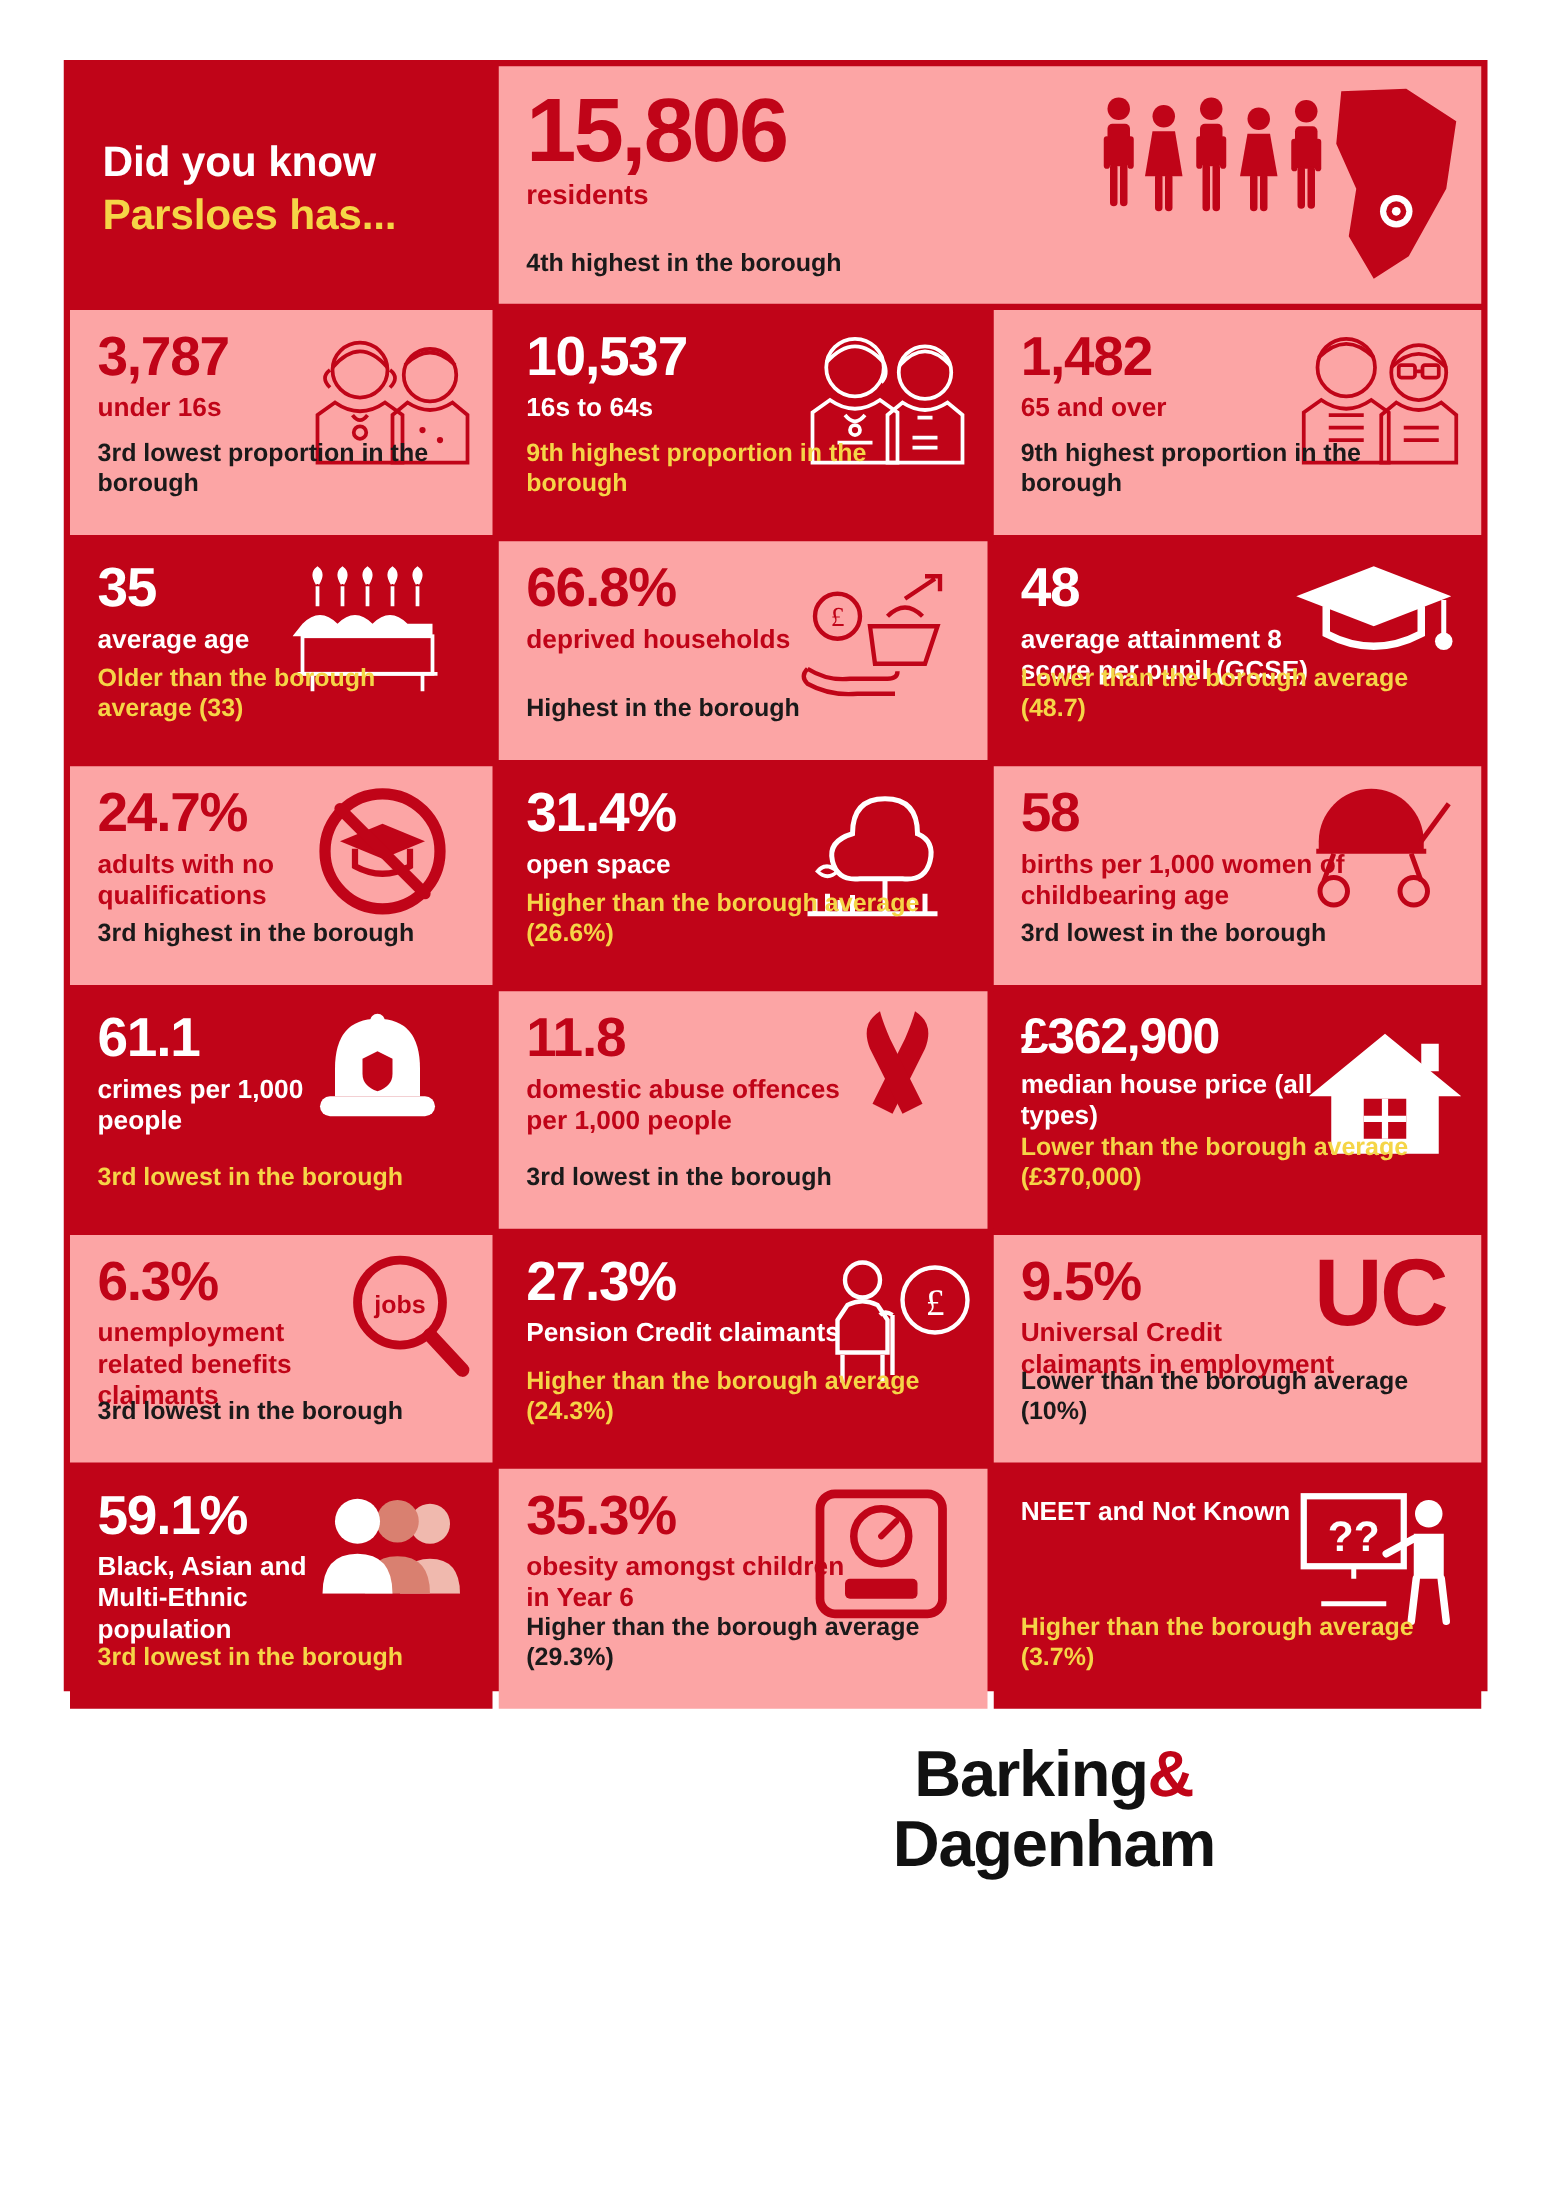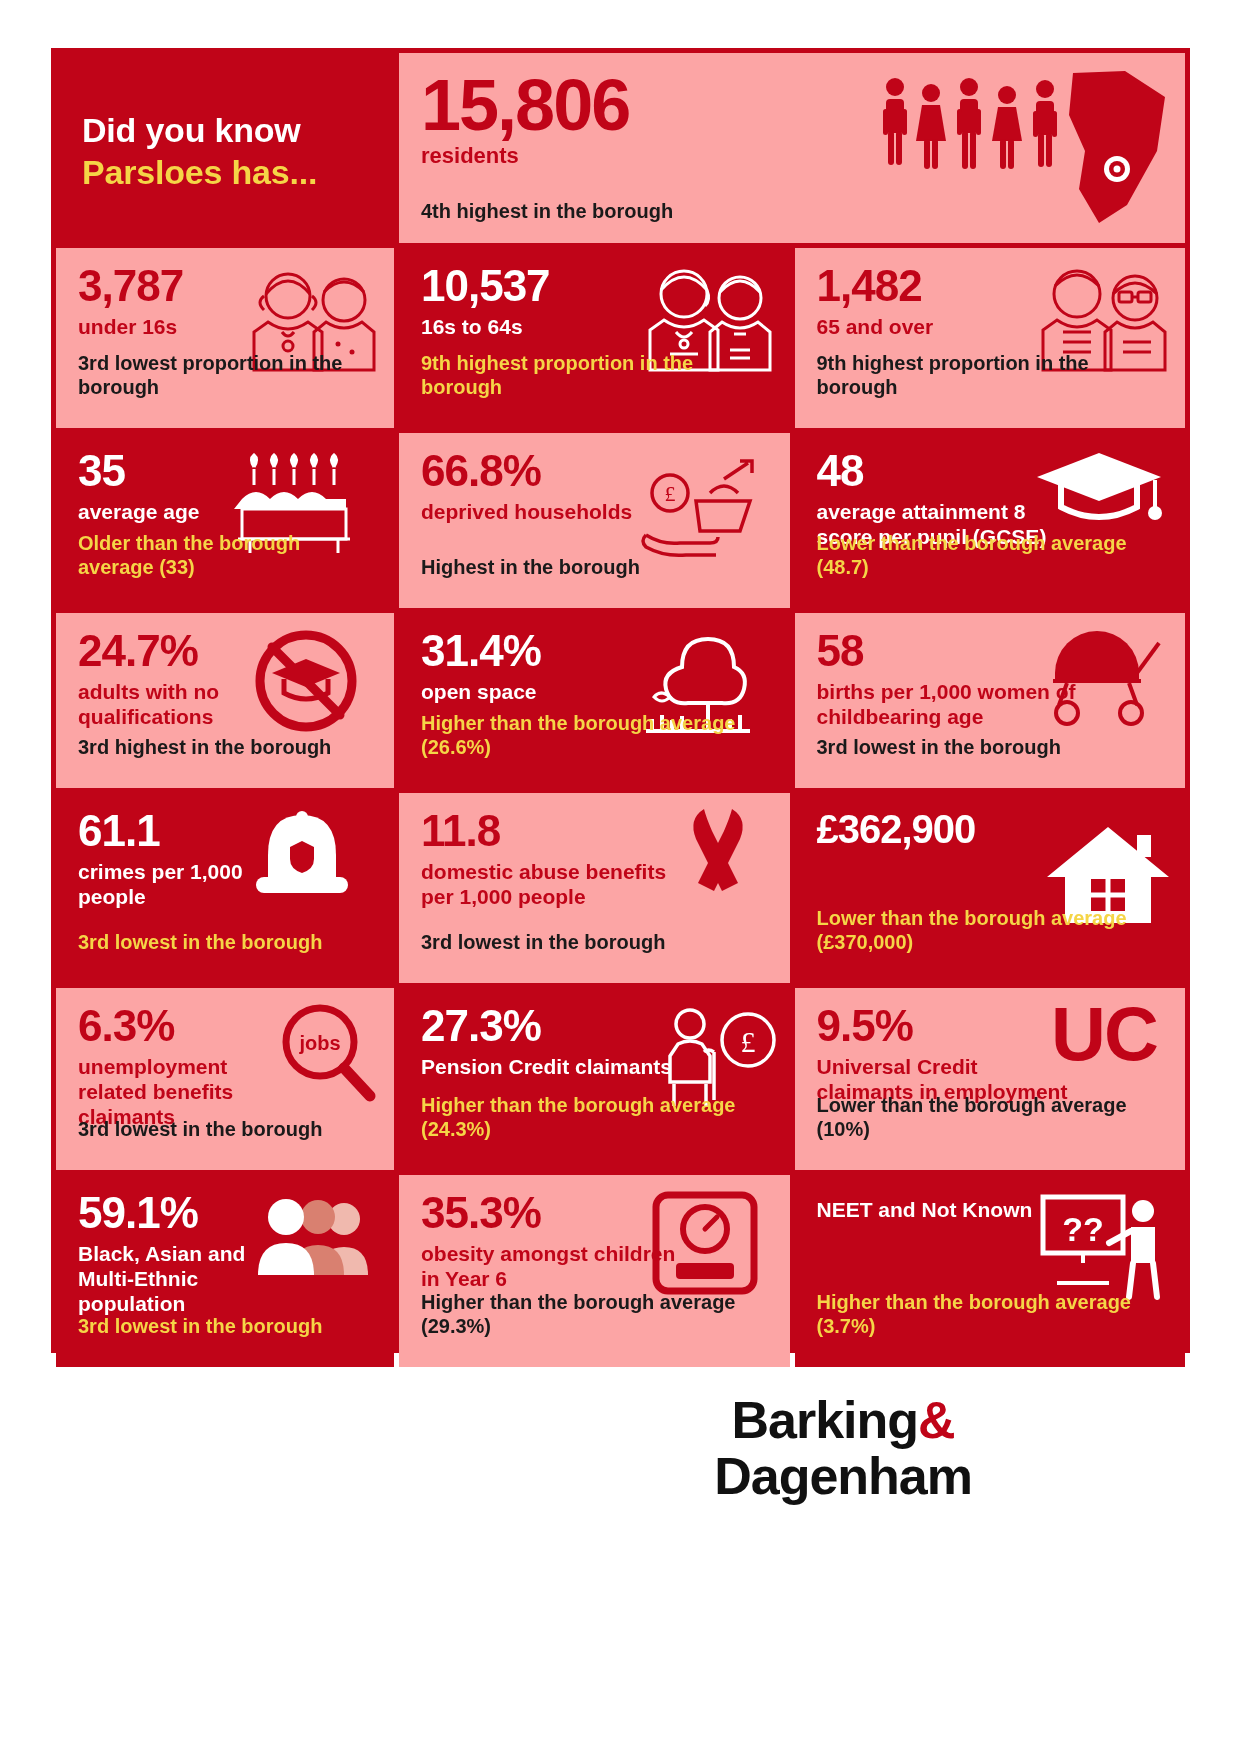--- a/index.html
+++ b/index.html
@@ -337,37 +337,38 @@
           <rect x="16" y="70" width="92" height="16" rx="8" fill="#ffffff"></rect>
           <circle cx="62" cy="10" r="6" fill="#ffffff"></circle>
           <path d="M62 34 l12 6 v12 q0 10 -12 14 q-12 -4 -12 -14 v-12 z" fill="#C00418"></path>
         </svg>
       </div>
     </div>
 
     <div class="cell white">
       <div class="cellinner">
         <div class="stat num">11.8</div>
-        <div class="lbl">domestic abuse benefits per 1,000 people</div>
+        <div class="lbl">domestic abuse offences per 1,000 people</div>
       </div>
       <div class="notewrap">
           <div class="note black">3rd lowest in the borough</div>
         </div>
       <div class="art" style="right:16px;top:10px;">
         <svg width="96" height="120" viewBox="0 0 96 120">
           <path d="M54 6 q16 10 8 30 l-26 52 l-16 -8 l26 -52 q6 -14 8 -22 z" fill="#C00418"></path>
           <path d="M26 6 q-16 10 -8 30 l26 52 l16 -8 l-26 -52 q-6 -14 -8 -22 z" fill="#C00418"></path>
           <path d="M30 36 l16 28 l-6 12 l-18 -32 z" fill="#ffffff" opacity="0.0"></path>
         </svg>
       </div>
     </div>
 
     <div class="cell red">
       <div class="cellinner">
         <div class="stat num-sm">£362,900</div>
+        <div class="lbl">median house price (all types)</div>
       </div>
       <div class="notewrap">
           <div class="note yellow">Lower than the borough average (£370,000)</div>
         </div>
       <div class="art" style="right:14px;top:28px;">
         <svg width="126" height="106" viewBox="0 0 126 106">
           <path d="M63 6 L124 56 h-18 v46 h-86 v-46 h-18 z" fill="#ffffff"></path>
           <rect x="92" y="14" width="14" height="22" fill="#ffffff"></rect>
           <rect x="46" y="58" width="34" height="32" fill="#C00418"></rect>
           <path d="M63 58 v32 M46 74 h34" stroke="#ffffff" stroke-width="5"></path>

